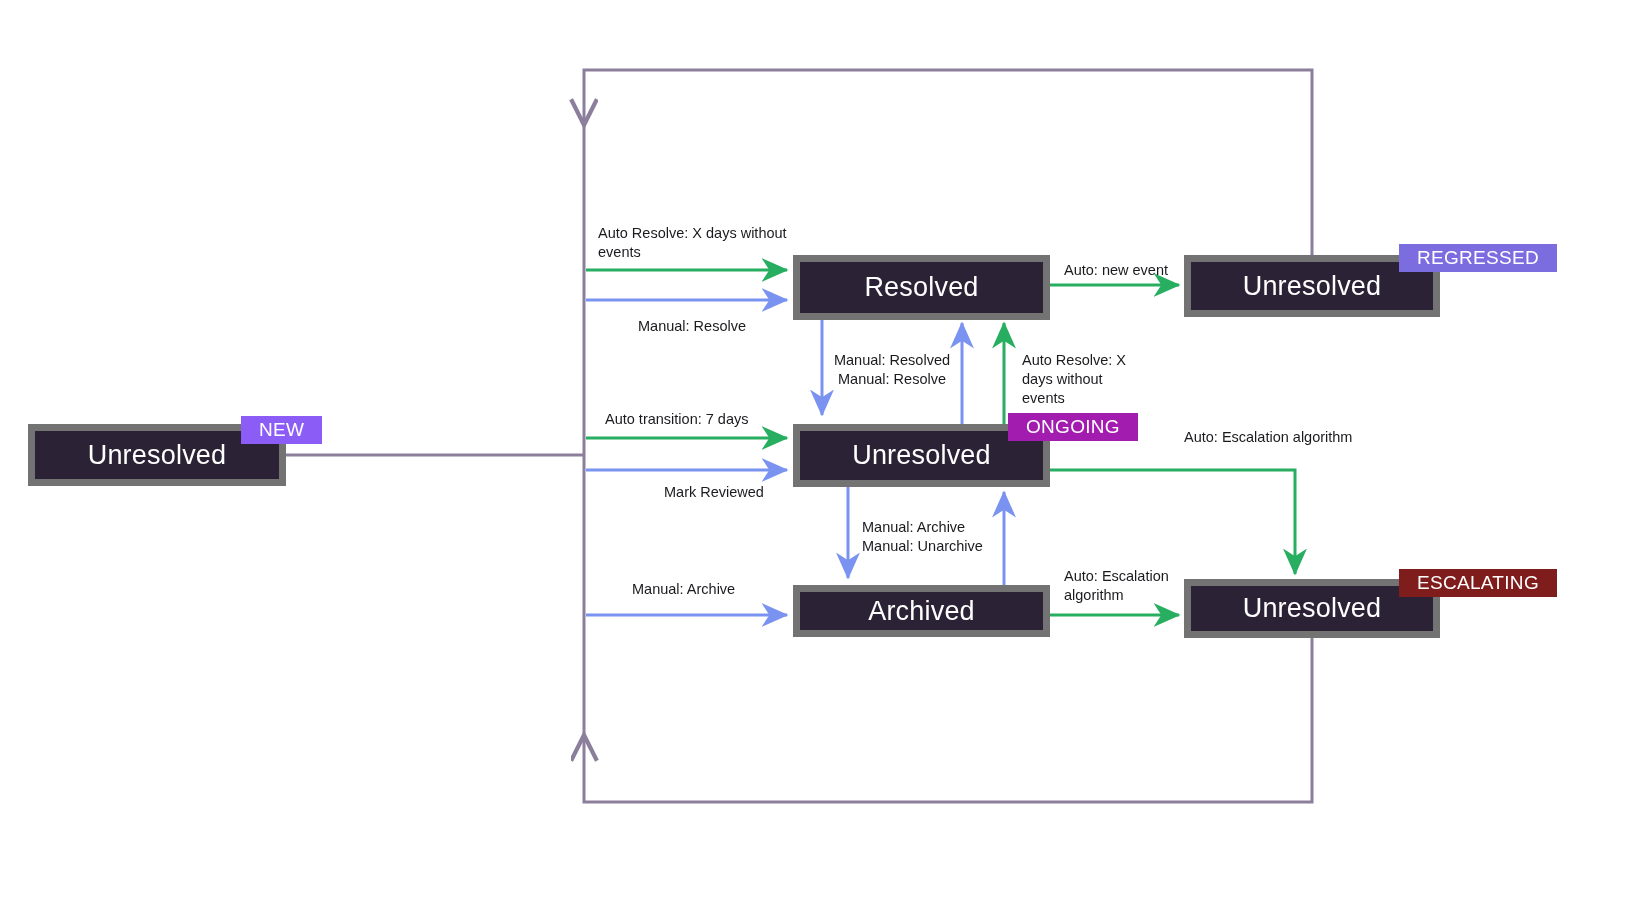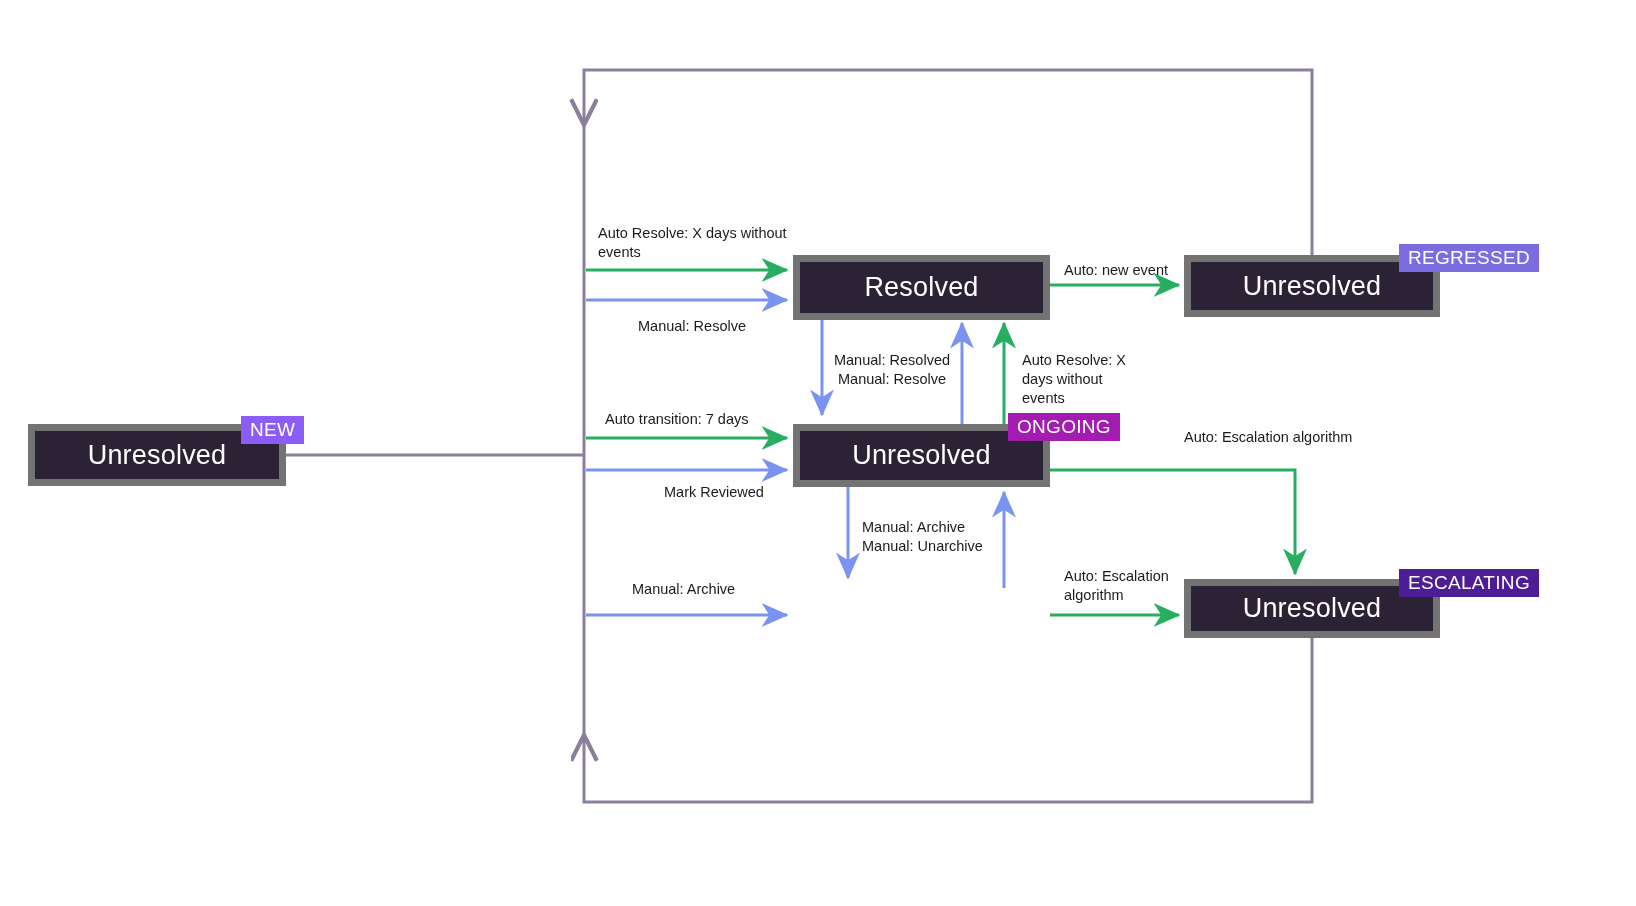--- a/index.html
+++ b/index.html
@@ -39,29 +39,29 @@
     font-weight: 400;
     letter-spacing: 0.2px;
     white-space: nowrap;
   }
   .badge {
     position: absolute;
     color: #ffffff;
     font-size: 19px;
     line-height: 28px;
     height: 28px;
-    padding: 0 9px;
+    padding: 0 18px;
     white-space: nowrap;
     box-sizing: border-box;
     letter-spacing: 0.3px;
   }
   .badge-new       { background: #8b5cf6; }
   .badge-regressed { background: #7b6de0; }
   .badge-ongoing   { background: #a21caf; }
-  .badge-escalating{ background: #4c1d95; }
+  .badge-escalating{ background: #7f1d1d; }
 
   .edge-label {
     position: absolute;
     color: #1b1b1f;
     font-size: 14.5px;
     line-height: 19px;
     white-space: pre-line;
   }
   .edge-label.center { text-align: center; }
 </style>
@@ -164,20 +164,23 @@
   <div class="node" style="left:1184px; top:255px; width:256px; height:62px;">
     <span class="node-label">Unresolved</span>
   </div>
   <div class="badge badge-regressed" style="left:1399px; top:244px;">REGRESSED</div>
 
   <div class="node" style="left:793px; top:424px; width:257px; height:63px;">
     <span class="node-label">Unresolved</span>
   </div>
   <div class="badge badge-ongoing" style="left:1008px; top:413px;">ONGOING</div>
 
+  <div class="node" style="left:793px; top:585px; width:257px; height:52px;">
+    <span class="node-label">Archived</span>
+  </div>
 
   <div class="node" style="left:1184px; top:579px; width:256px; height:59px;">
     <span class="node-label">Unresolved</span>
   </div>
   <div class="badge badge-escalating" style="left:1399px; top:569px;">ESCALATING</div>
 
   <div class="edge-label" style="left:598px; top:224px; width:215px;">Auto Resolve: X days without
 events</div>
 
   <div class="edge-label" style="left:638px; top:317px;">Manual: Resolve</div>

